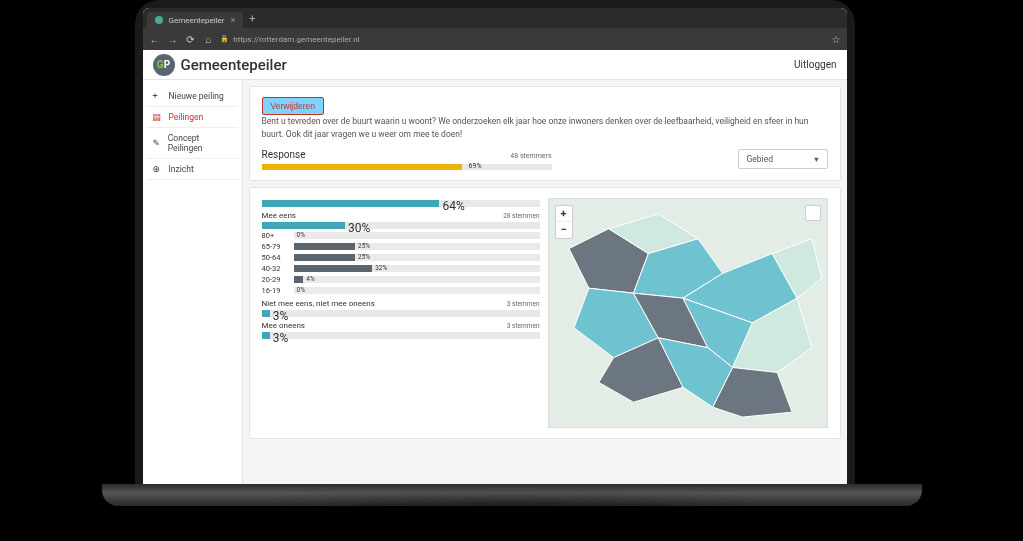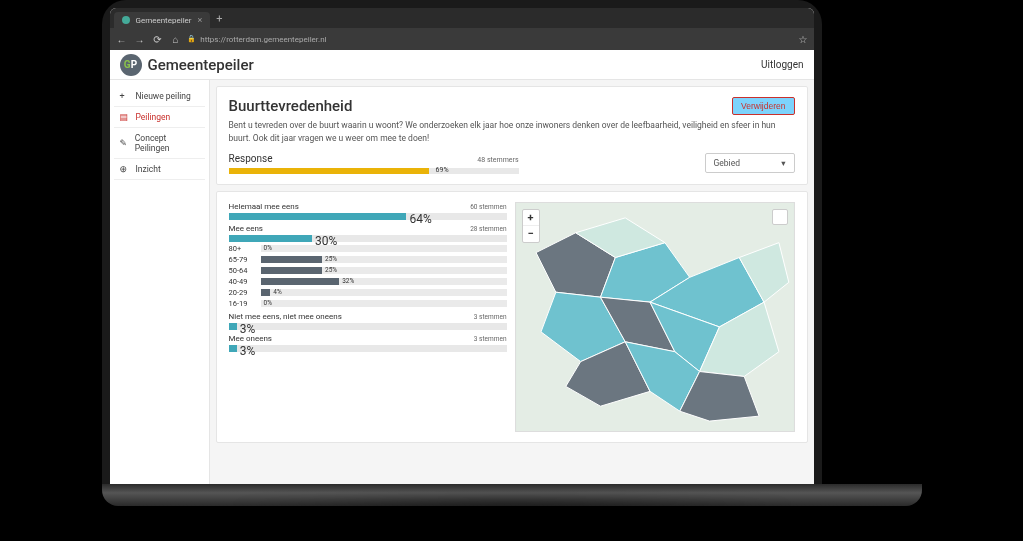--- a/index.html
+++ b/index.html
@@ -13,20 +13,21 @@
       height: 541px;
       overflow: hidden;
     }
     .laptop {
       width: 720px;
       background: #1a1a1a;
       border-radius: 24px 24px 0 0;
       padding: 8px 8px 0 8px;
       position: relative;
       margin-top: 0;
+      margin-left: 33px;
     }
     .screen {
       background: #fff;
       border-radius: 6px 6px 0 0;
       overflow: hidden;
       height: 476px;
     }
     .laptop-base {
       width: 820px;
       height: 22px;
@@ -332,23 +333,20 @@
         <div class="sidebar-item">
           <span class="sidebar-icon">⊕</span>
           <span>Inzicht</span>
         </div>
       </div>
 
       <div class="content">
 
         <div class="card">
           <div class="card-head">
-            <div>
-              <div class="page-title">Buurttevredenheid</div>
-            </div>
             <button class="delete-btn">Verwijderen</button>
           </div>
           <div class="description">Bent u tevreden over de buurt waarin u woont? We onderzoeken elk jaar hoe onze inwoners denken over de leefbaarheid, veiligheid en sfeer in hun buurt. Ook dit jaar vragen we u weer om mee te doen!</div>
 
           <div class="response-bar-row">
             <div style="flex:1">
               <div style="display:flex;justify-content:space-between;align-items:baseline;width:290px">
                 <span class="response-label" style="width:auto">Response</span>
                 <span class="stemmers">48 stemmers</span>
               </div>
@@ -364,24 +362,20 @@
             </div>
           </div>
         </div>
 
         <div class="card">
 
           <div class="results-layout">
             <div class="bars-col">
 
               <div class="answer-block">
-                <div class="answer-head">
-                  <span class="answer-label">Helemaal mee eens</span>
-                  <span class="answer-stemmen">60 stemmen</span>
-                </div>
                 <div class="answer-bar">
                   <div class="answer-fill" style="width:64%"></div>
                   <span class="answer-pct" style="left:calc(64% + 3px)">64%</span>
                 </div>
               </div>
 
               <div class="answer-block">
                 <div class="answer-head">
                   <span class="answer-label">Mee eens</span>
                   <span class="answer-stemmen">28 stemmen</span>
@@ -406,21 +400,21 @@
                       </div>
                 </div>
                 <div class="age-row">
                   <span class="age-label">50-64</span>
                   <div class="age-bar">
                         <div class="age-fill" style="width:25%"></div>
                         <span class="age-pct" style="left:calc(25% + 3px)">25%</span>
                       </div>
                 </div>
                 <div class="age-row">
-                  <span class="age-label">40-49</span>
+                  <span class="age-label">40-32</span>
                   <div class="age-bar">
                         <div class="age-fill" style="width:32%"></div>
                         <span class="age-pct" style="left:calc(32% + 3px)">32%</span>
                       </div>
                 </div>
                 <div class="age-row">
                   <span class="age-label">20-29</span>
                   <div class="age-bar">
                         <div class="age-fill" style="width:4%"></div>
                         <span class="age-pct" style="left:calc(4% + 3px)">4%</span>

